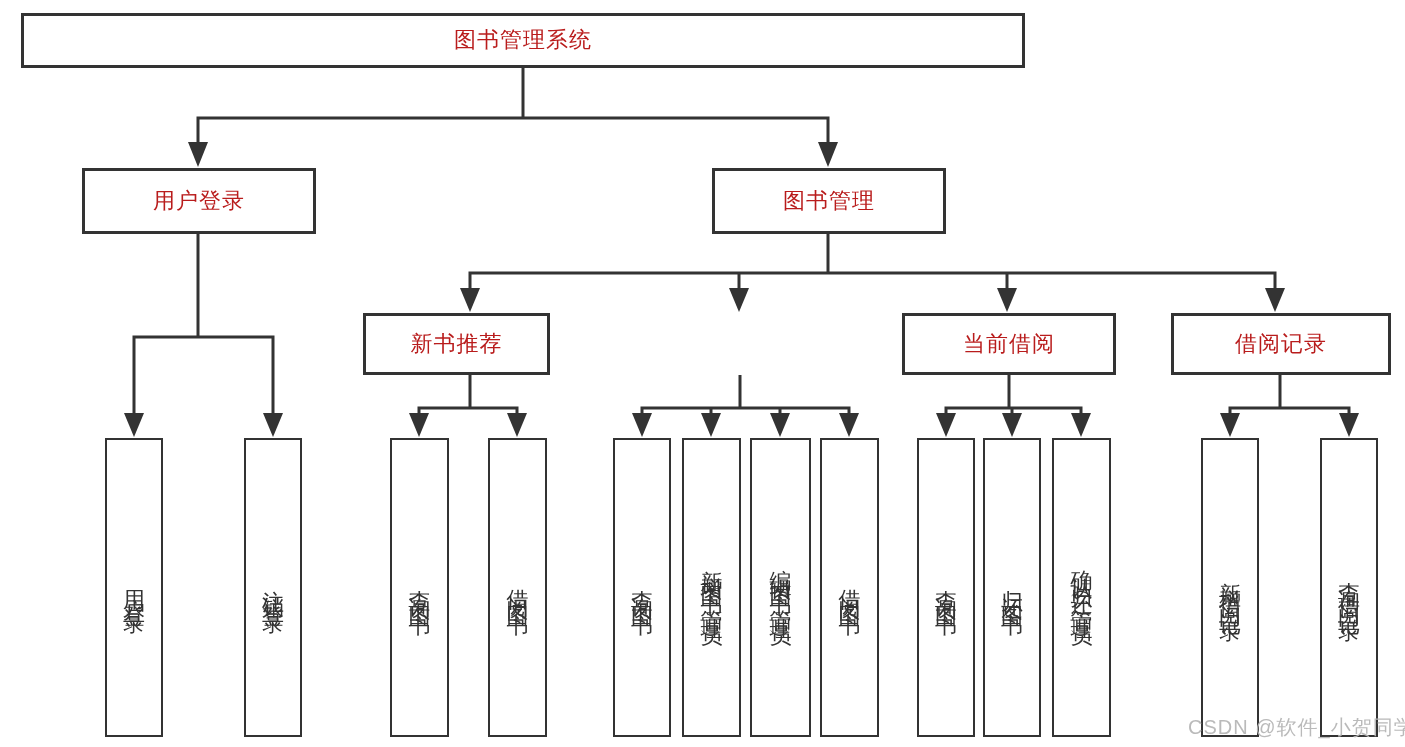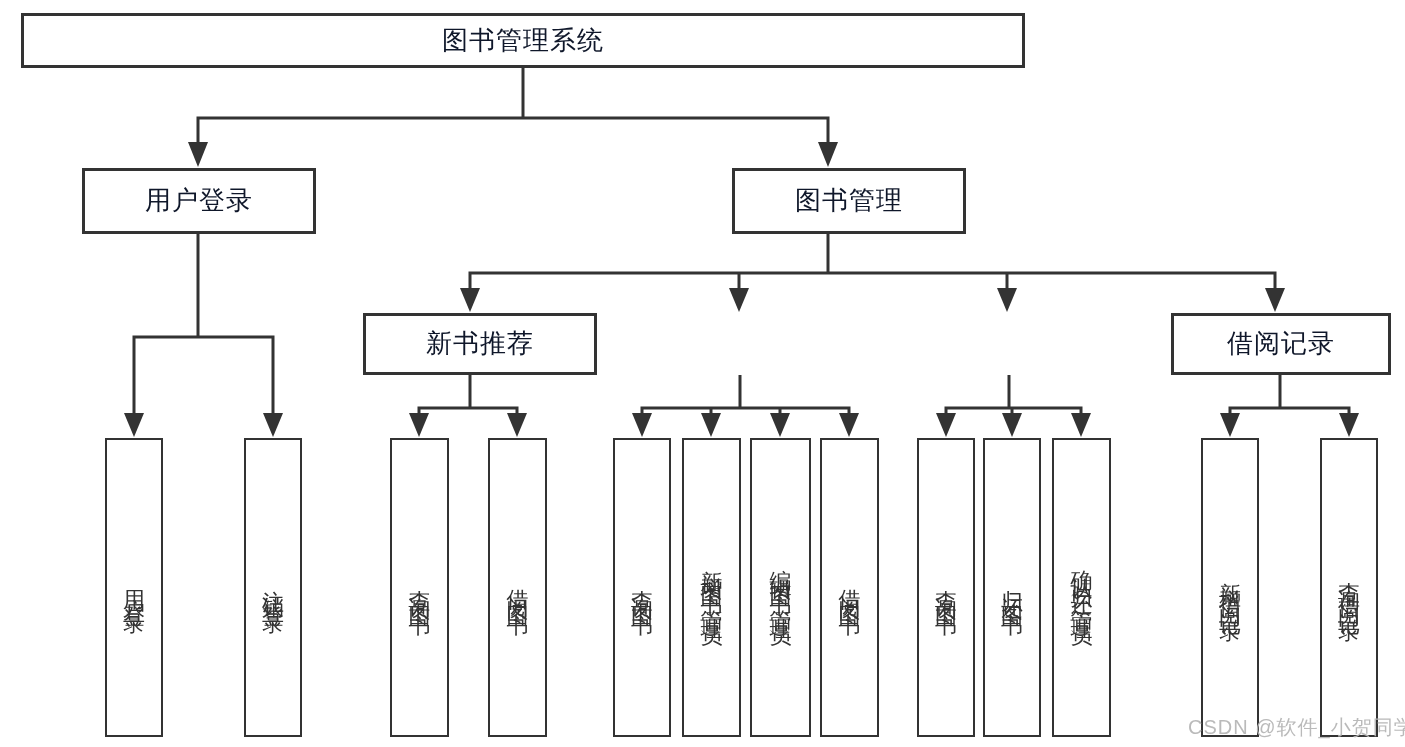--- a/index.html
+++ b/index.html
@@ -39,22 +39,22 @@
     border: 3px solid #333333;
     display: flex;
     align-items: center;
     justify-content: center;
     z-index: 2;
   }
   .node-v {
     border-width: 2px;
   }
   .label-h {
-    font-size: 26px;
-    color: #0f172a;
+    font-size: 22px;
+    color: #b91c1c;
     letter-spacing: 1px;
     white-space: nowrap;
     line-height: 1.2;
   }
   .label-v {
     font-size: 22px;
     color: #333333;
     writing-mode: vertical-rl;
     text-orientation: mixed;
     letter-spacing: 8px;
@@ -139,26 +139,29 @@
     </g>
   </svg>
 
   <div class="node node-h" style="left:21px;top:13px;width:1004px;height:55px">
     <span class="label-h">图书管理系统</span>
   </div>
 
   <div class="node node-h" style="left:82px;top:168px;width:234px;height:66px">
     <span class="label-h">用户登录</span>
   </div>
-  <div class="node node-h" style="left:732px;top:168px;width:234px;height:66px">
+  <div class="node node-h" style="left:712px;top:168px;width:234px;height:66px">
     <span class="label-h">图书管理</span>
   </div>
 
-  <div class="node node-h" style="left:363px;top:313px;width:234px;height:62px">
+  <div class="node node-h" style="left:363px;top:313px;width:187px;height:62px">
     <span class="label-h">新书推荐</span>
+  </div>
+  <div class="node node-h" style="left:902px;top:313px;width:214px;height:62px">
+    <span class="label-h">当前借阅</span>
   </div>
   <div class="node node-h" style="left:1171px;top:313px;width:220px;height:62px">
     <span class="label-h">借阅记录</span>
   </div>
 
   <div class="node node-v" style="left:105px;top:438px;width:58px;height:299px">
     <span class="label-v">用户登录</span>
   </div>
   <div class="node node-v" style="left:244px;top:438px;width:58px;height:299px">
     <span class="label-v">注销登录</span>

